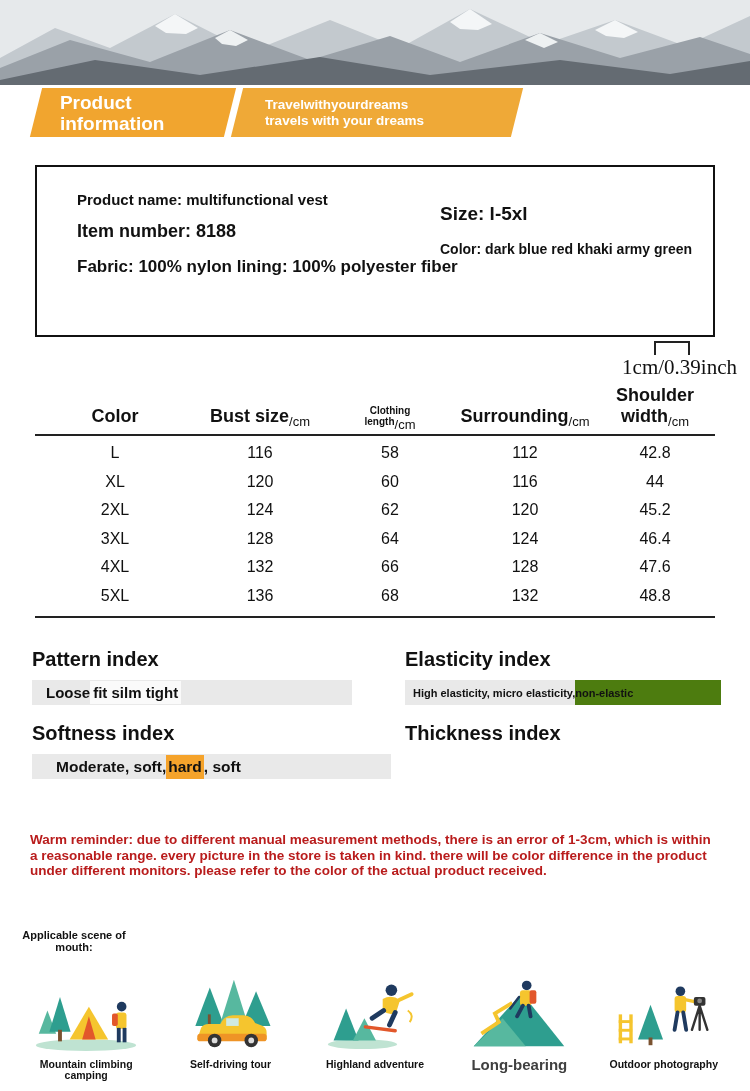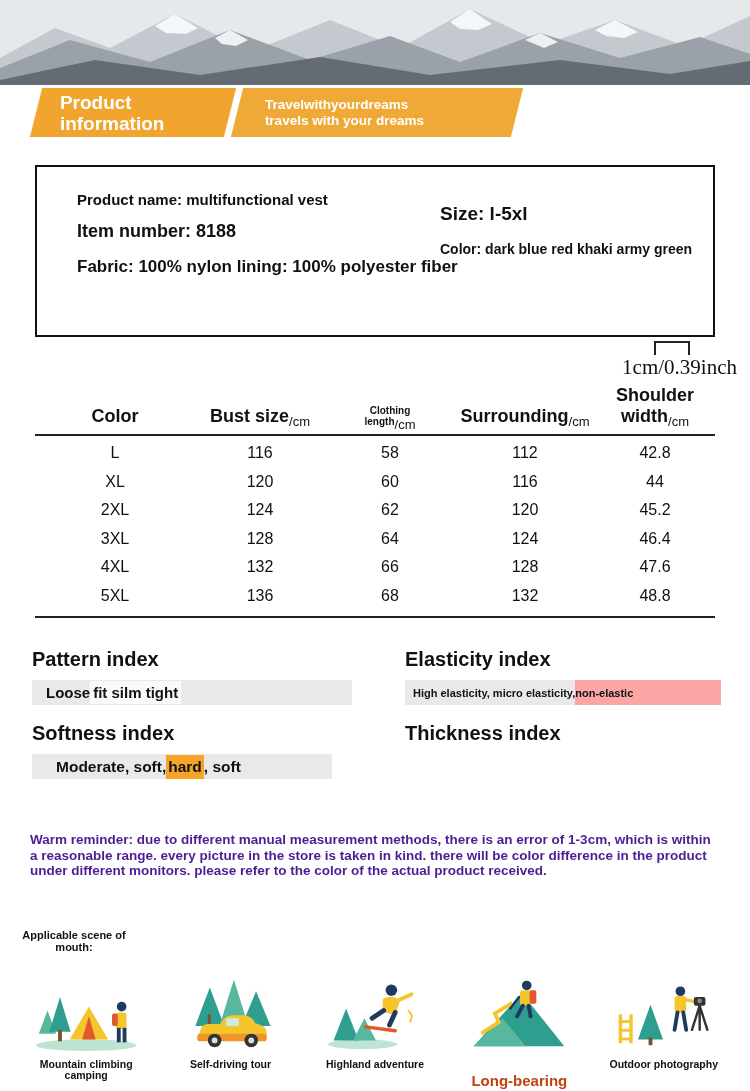--- a/index.html
+++ b/index.html
@@ -48,37 +48,37 @@
   .tbody { padding: 3px 0 6px; }
 
   
   .index-grid { display: grid; grid-template-columns: 373px 1fr; padding: 0 20px 0 32px; margin-top: 30px; }
   .idx { margin-bottom: 17px; }
   .idx h3 { font-size: 20px; font-weight: bold; margin-bottom: 9px; }
   .bar { height: 25px; background: #e9e9e9; display: flex; align-items: center; font-weight: bold; white-space: nowrap; }
   .idx-pattern .bar { width: 320px; font-size: 15px; padding-left: 14px; }
   .idx-pattern .hl { background: #fafafa; padding: 3px 3px; }
   .idx-elasticity .bar { width: 316px; font-size: 11px; padding-left: 8px; }
-  .idx-elasticity .hl { background: #fca5a5; flex: 1; height: 100%; display: flex; align-items: center; }
-  .idx-softness .bar { width: 300px; font-size: 15.5px; padding-left: 24px; }
+  .idx-elasticity .hl { background: #4d7c0f; flex: 1; height: 100%; display: flex; align-items: center; }
+  .idx-softness .bar { width: 359px; font-size: 15.5px; padding-left: 24px; }
   .idx-softness .hl { background: #f5a32b; padding: 3px 2px; }
   .idx-thickness .bar { width: 300px; font-size: 17.5px; overflow: visible; }
   .idx-thickness .hl { background: #f5a32b; padding: 3px 1px; }
 
   
-  .reminder { margin: 36px 30px 0; font-size: 13.5px; font-weight: bold; color: #4c1d95; line-height: 15.5px; }
+  .reminder { margin: 36px 30px 0; font-size: 13.5px; font-weight: bold; color: #b91c1c; line-height: 15.5px; }
 
   
   .scenes { margin-top: 50px; padding: 0 14px; }
   .scenes-title { width: 120px; text-align: center; font-size: 11px; line-height: 12px; font-weight: bold; }
   .scenes-row { display: flex; margin-top: 14px; }
   .scene { width: 20%; text-align: center; }
   .scene svg { width: 106px; height: 88px; display: block; margin: 0 auto; }
   .scene-label { font-size: 10.5px; font-weight: bold; line-height: 11.5px; margin-top: 4px; }
-  .scene-label.big { font-size: 15px; color: #c2410c; margin-top: 20px; }
+  .scene-label.big { font-size: 15px; color: #404040; margin-top: 4px; }
 </style>
 </head>
 <body>
 
 <div class="page">
 
   <svg class="mountain-banner" viewBox="0 0 750 85" preserveAspectRatio="none">
     <rect width="750" height="85" fill="#e6e9eb"></rect>
     <polygon points="0,58 55,28 110,48 175,14 250,52 330,20 400,48 470,9 545,44 615,20 685,46 750,16 750,85 0,85" fill="#c3c9ce"></polygon>
     <polygon points="155,26 175,14 198,28 186,34 166,33" fill="#f4f6f7"></polygon>

